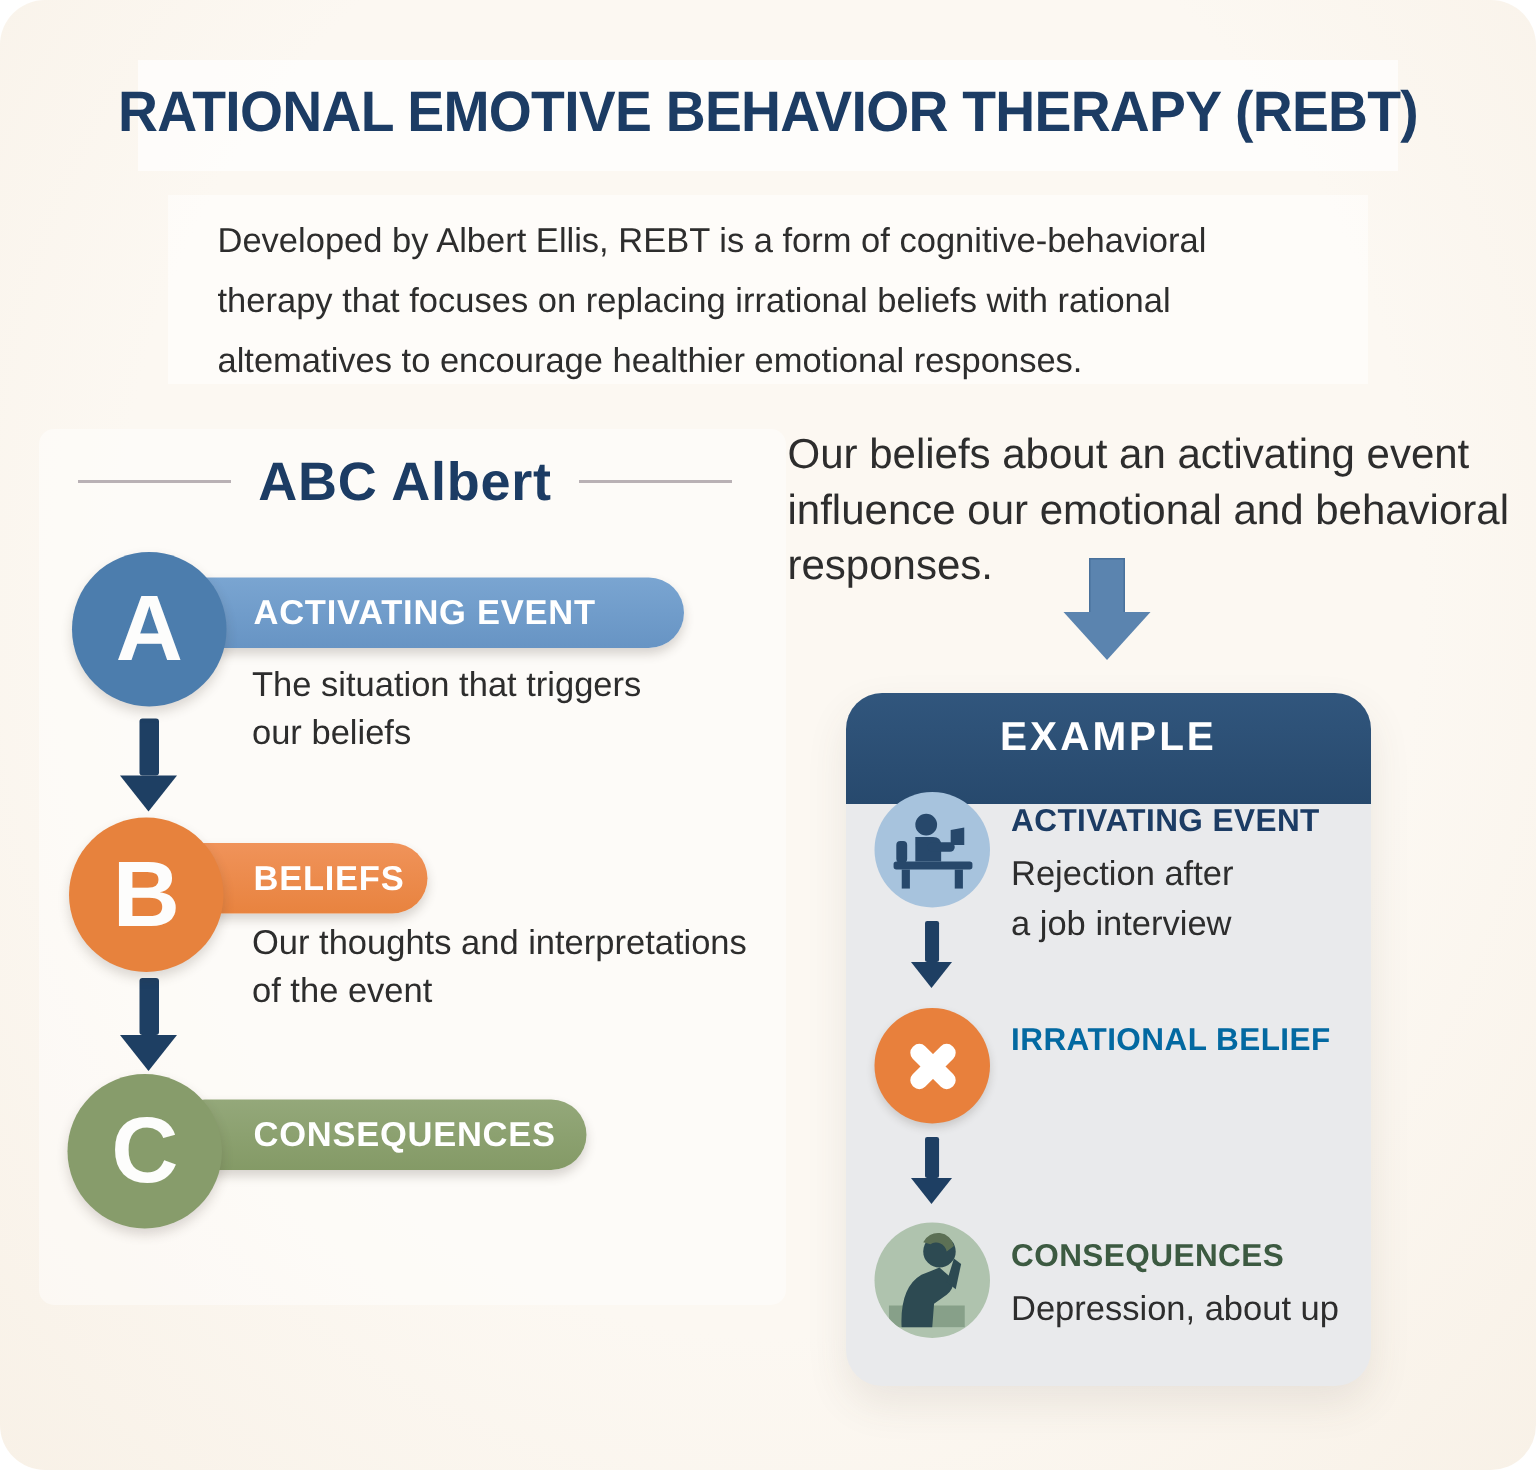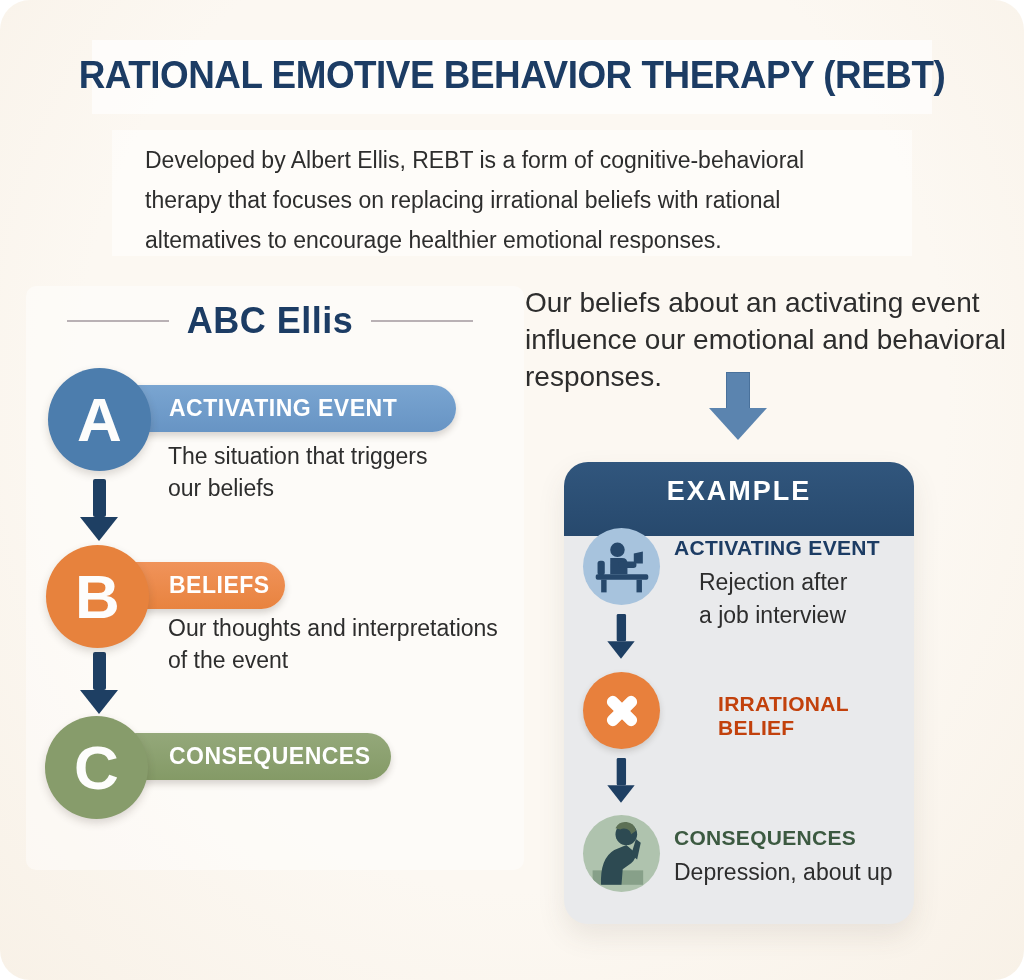--- a/index.html
+++ b/index.html
@@ -133,28 +133,28 @@
   }
   .icon-activating { top: 66px;  background: #a7c3dd; }
   .icon-irrational { top: 210px; background: #e8803c; box-shadow: 0 3px 6px rgba(60,50,40,0.18); }
   .icon-consequence { top: 353px; background: #afc3ae; }
 
   .item-heading {
     position: absolute; left: 110px;
     font-size: 21px; font-weight: 700; letter-spacing: 0.3px;
   }
   .heading-1 { top: 74px;  color: #1c3c64; }
-  .heading-2 { top: 230px; color: #c2410c; margin-left: 44px; }
+  .heading-2 { top: 220px; color: #0369a1; }
   .heading-3 { top: 364px; color: #3c5a41; }
 
   .item-text {
     position: absolute; left: 110px;
     font-size: 23px; line-height: 33px; color: #2d2d2d;
   }
-  .text-1 { top: 104px; margin-left: 25px; }
+  .text-1 { top: 104px; }
   .text-2 { top: 248px; }
   .text-3 { top: 394px; }
 
   .card-arrow-1 { left: 38px; top: 152px; transform: scale(0.72); transform-origin: top center; }
   .card-arrow-2 { left: 38px; top: 296px; transform: scale(0.72); transform-origin: top center; }
 </style>
 </head>
 <body>
 
 <div class="canvas">
@@ -164,21 +164,21 @@
 
   <h1 class="page-title">RATIONAL EMOTIVE BEHAVIOR THERAPY (REBT)</h1>
   <p class="intro-text preline">Developed by Albert Ellis, REBT is a form of cognitive-behavioral
 therapy that focuses on replacing irrational beliefs with rational
 altematives to encourage healthier emotional responses.</p>
 
   <div class="abc-panel"></div>
 
   <div class="abc-heading-row">
     <span class="divider-line"></span>
-    <span class="abc-heading">ABC Ellis</span>
+    <span class="abc-heading">ABC Albert</span>
     <span class="divider-line"></span>
   </div>
 
   <div class="step-circle circle-a">
     <span>A</span>
   </div>
   <div class="step-pill pill-a">ACTIVATING EVENT</div>
   <p class="step-desc desc-a preline">The situation that triggers
 our beliefs</p>
 

